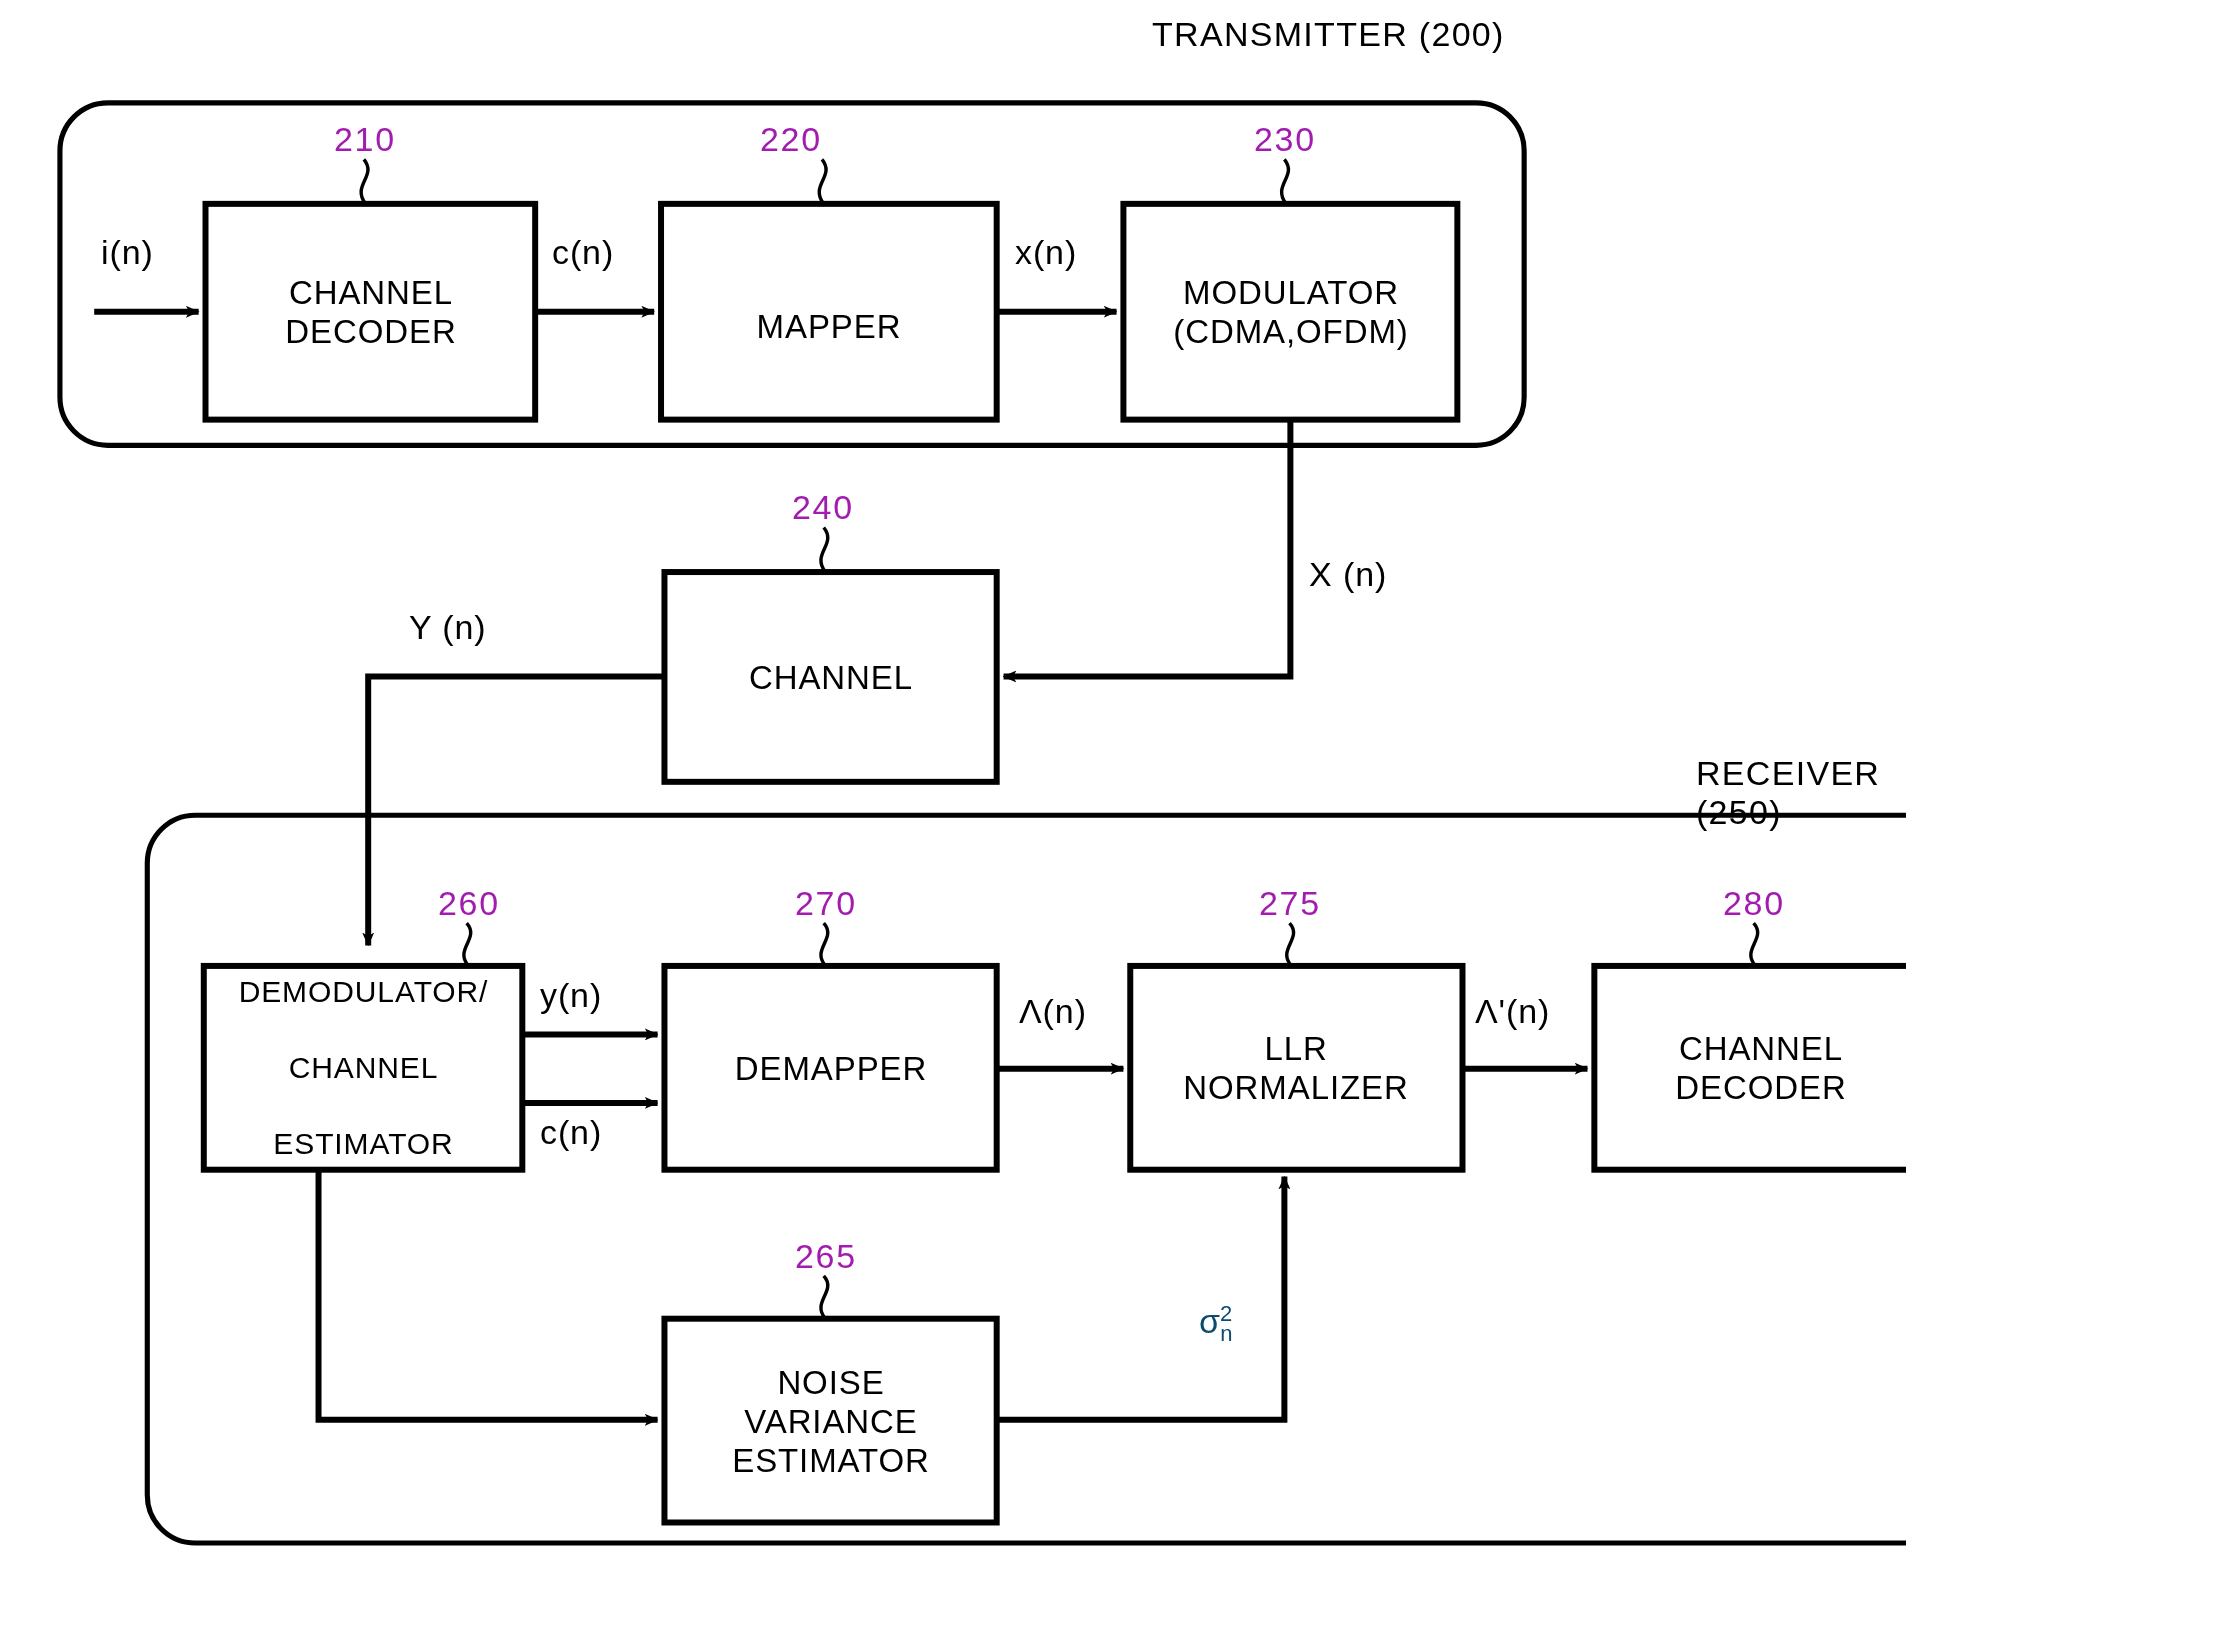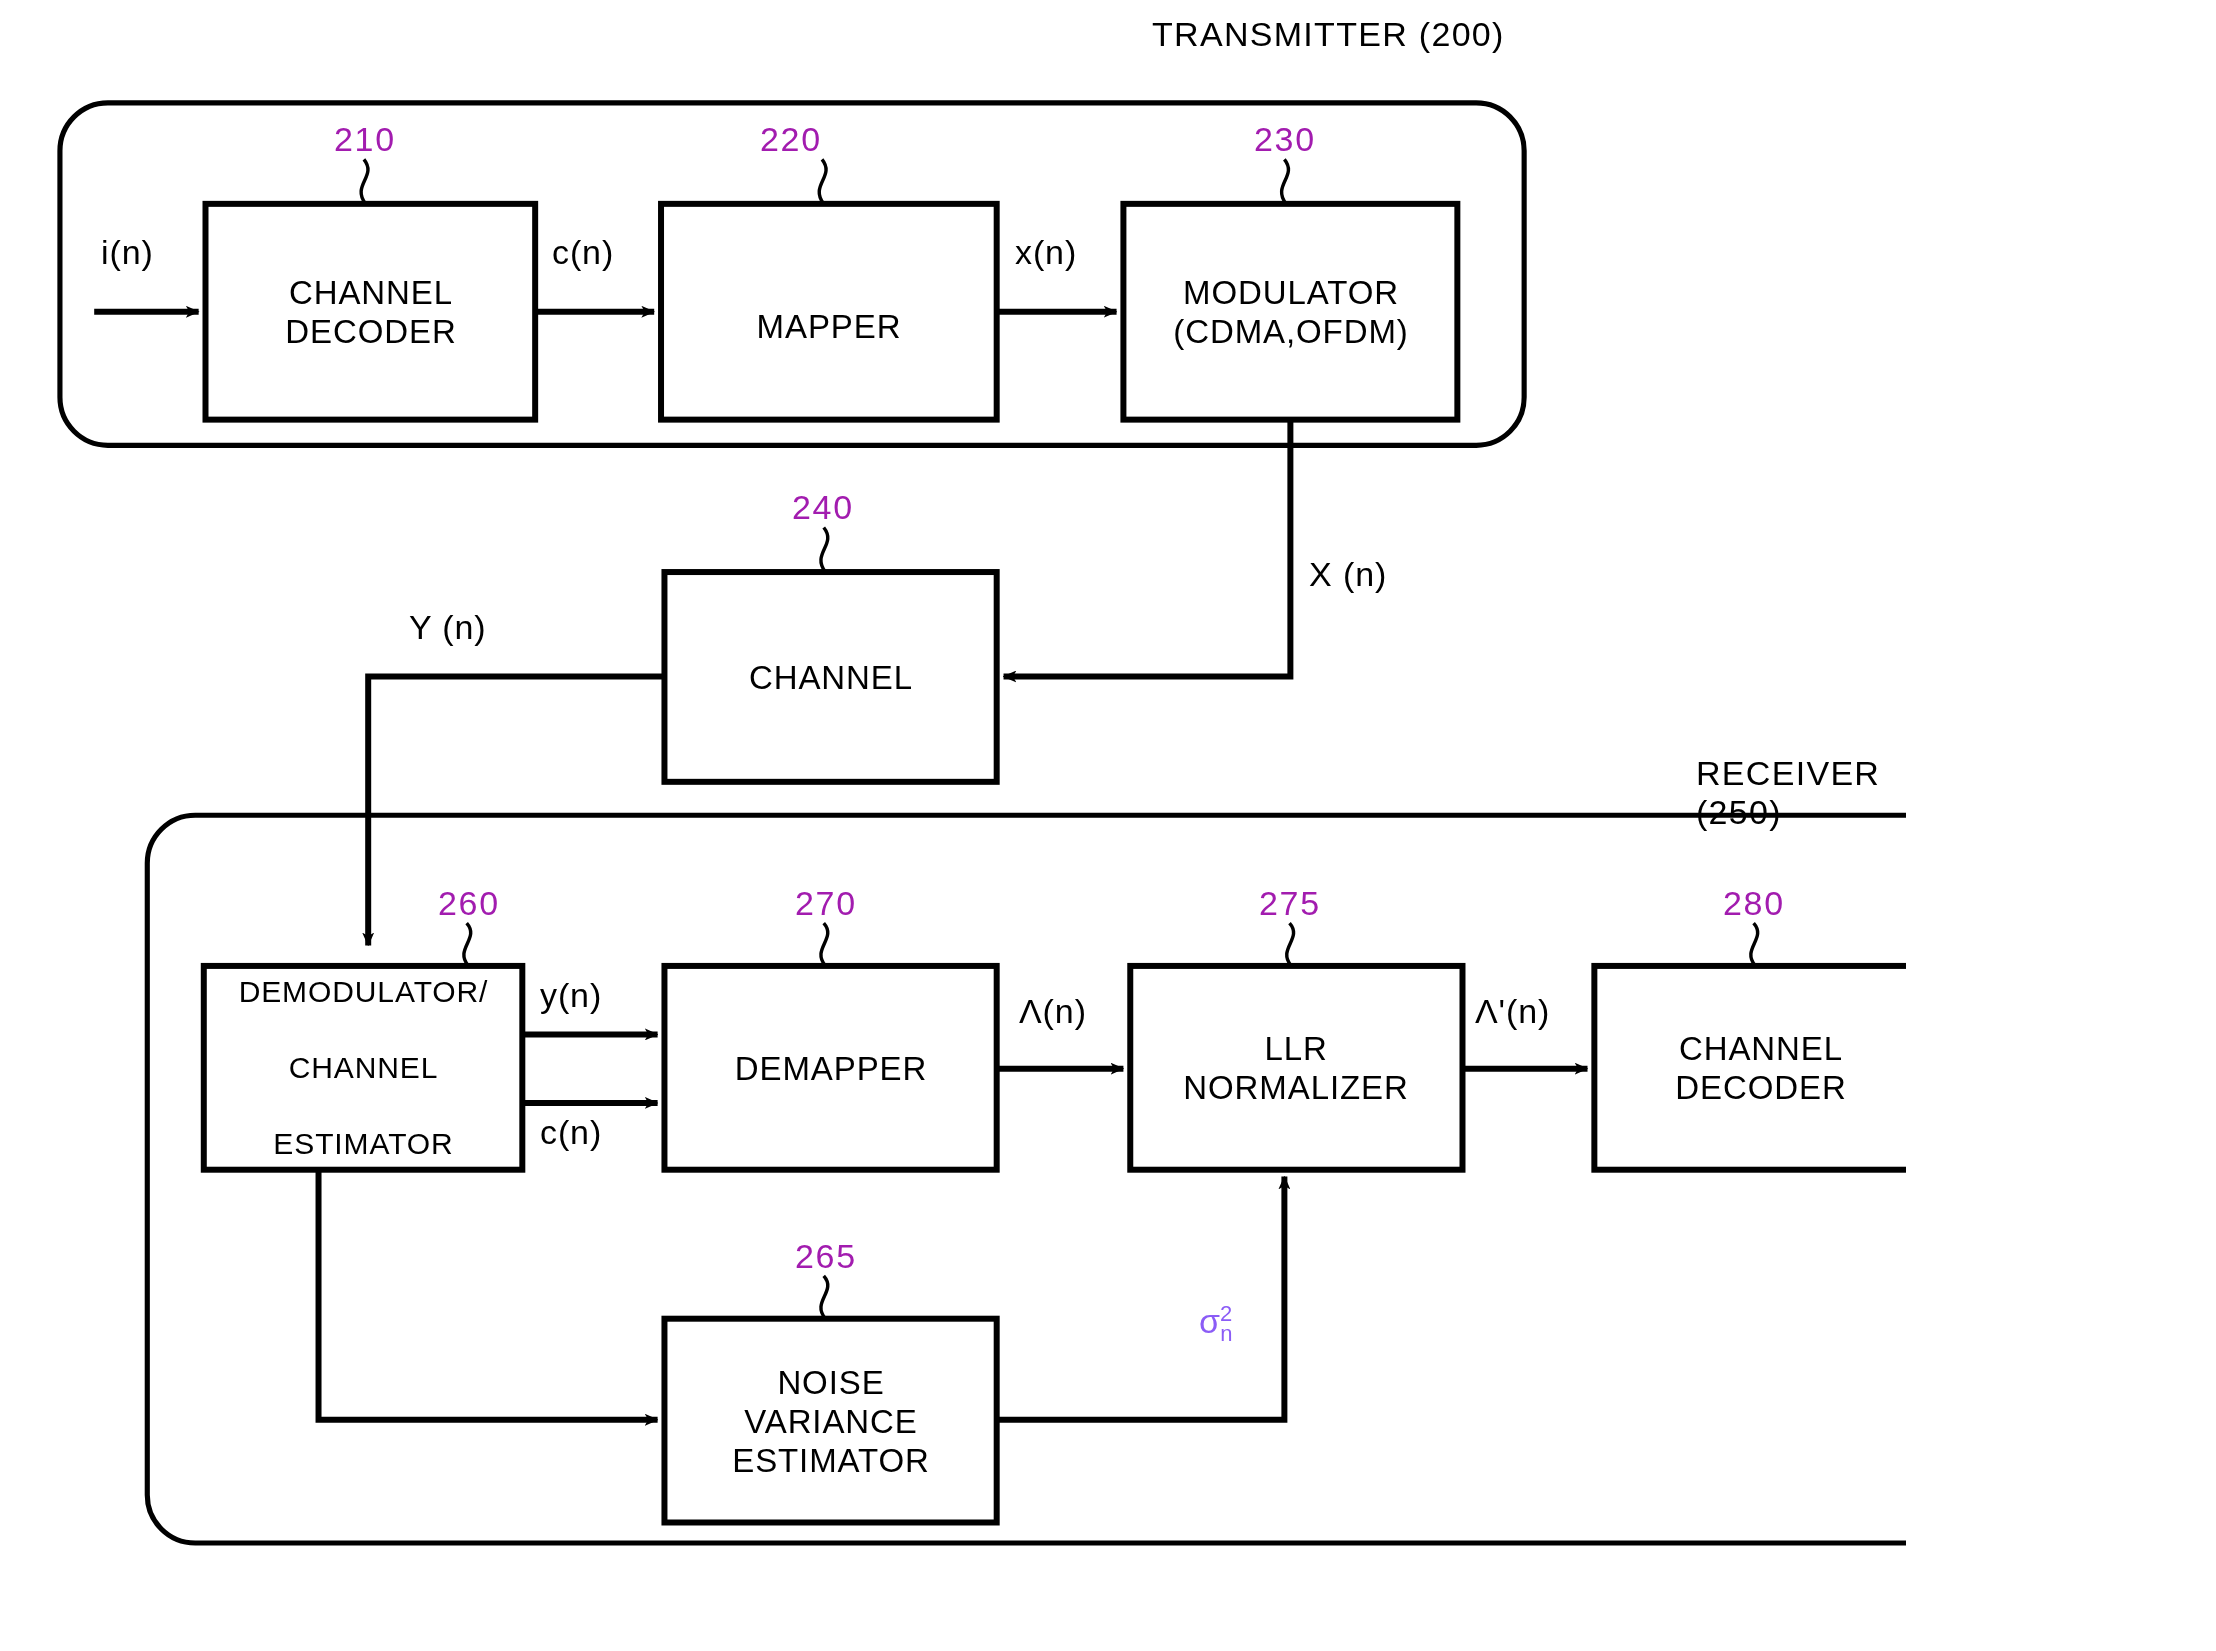--- a/index.html
+++ b/index.html
@@ -55,21 +55,21 @@
   
   .section-caption {
     position: absolute;
     font-size: 34px;
     letter-spacing: 1.3px;
     color: #000;
   }
   .sigma {
     position: absolute;
     font-size: 34px;
-    color: #8b5cf6;
+    color: #0c4a6e;
   }
   .sigma .sig-base { font-style: normal; }
   .sigma sup {
     font-size: 22px;
     vertical-align: super;
     line-height: 0;
   }
   .sigma sub {
     font-size: 22px;
     vertical-align: sub;

